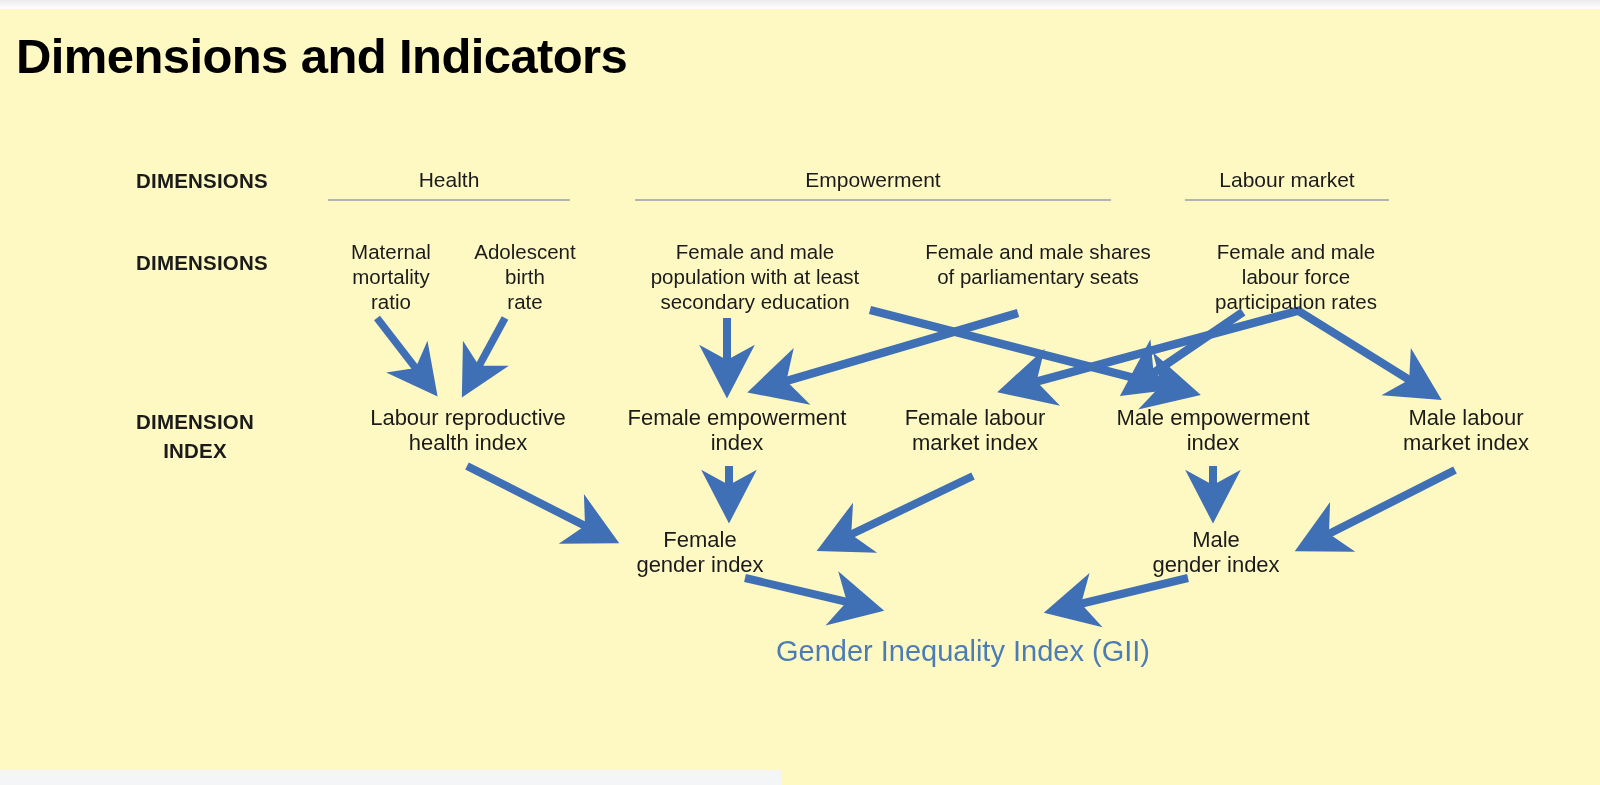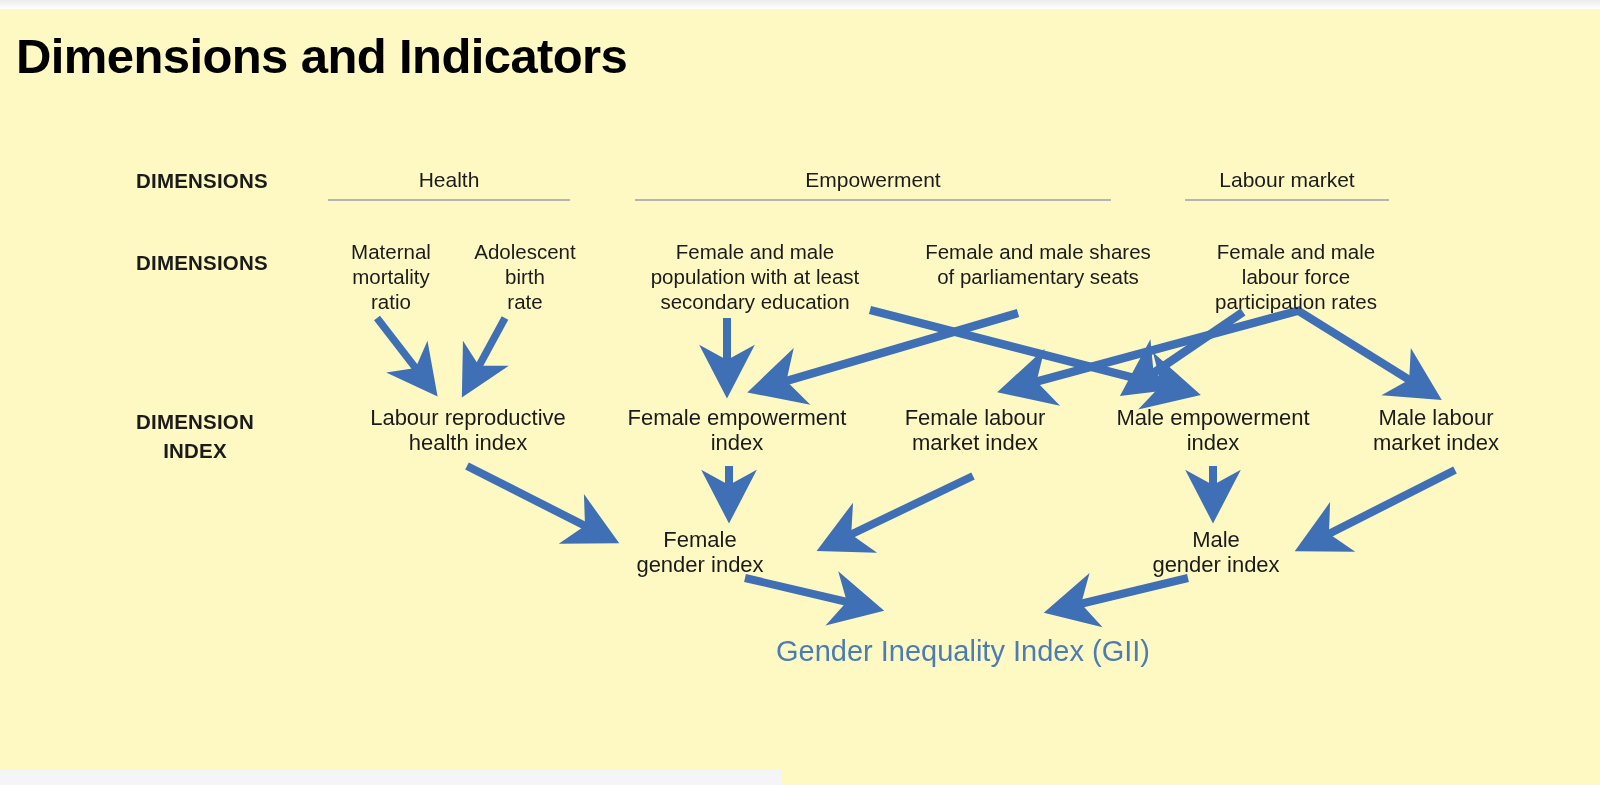--- a/index.html
+++ b/index.html
@@ -196,21 +196,21 @@
 
     <div class="node dimidx" style="left:558px; top:405px; width:272px; white-space:pre-line;">Female empowerment
 index</div>
 
     <div class="node dimidx" style="left:842px; top:405px; width:180px; white-space:pre-line;">Female labour
 market index</div>
 
     <div class="node dimidx" style="left:1050px; top:405px; width:240px; white-space:pre-line;">Male empowerment
 index</div>
 
-    <div class="node dimidx" style="left:1310px; top:405px; width:166px; white-space:pre-line;">Male labour
+    <div class="node dimidx" style="left:1340px; top:405px; width:166px; white-space:pre-line;">Male labour
 market index</div>
 
     <div class="node gender" style="left:576px; top:527px; width:162px; white-space:pre-line;">Female
 gender index</div>
 
     <div class="node gender" style="left:1092px; top:527px; width:162px; white-space:pre-line;">Male
 gender index</div>
 
     <div id="gii" style="left:620px; top:634px; width:600px;">Gender Inequality Index (GII)</div>
 

